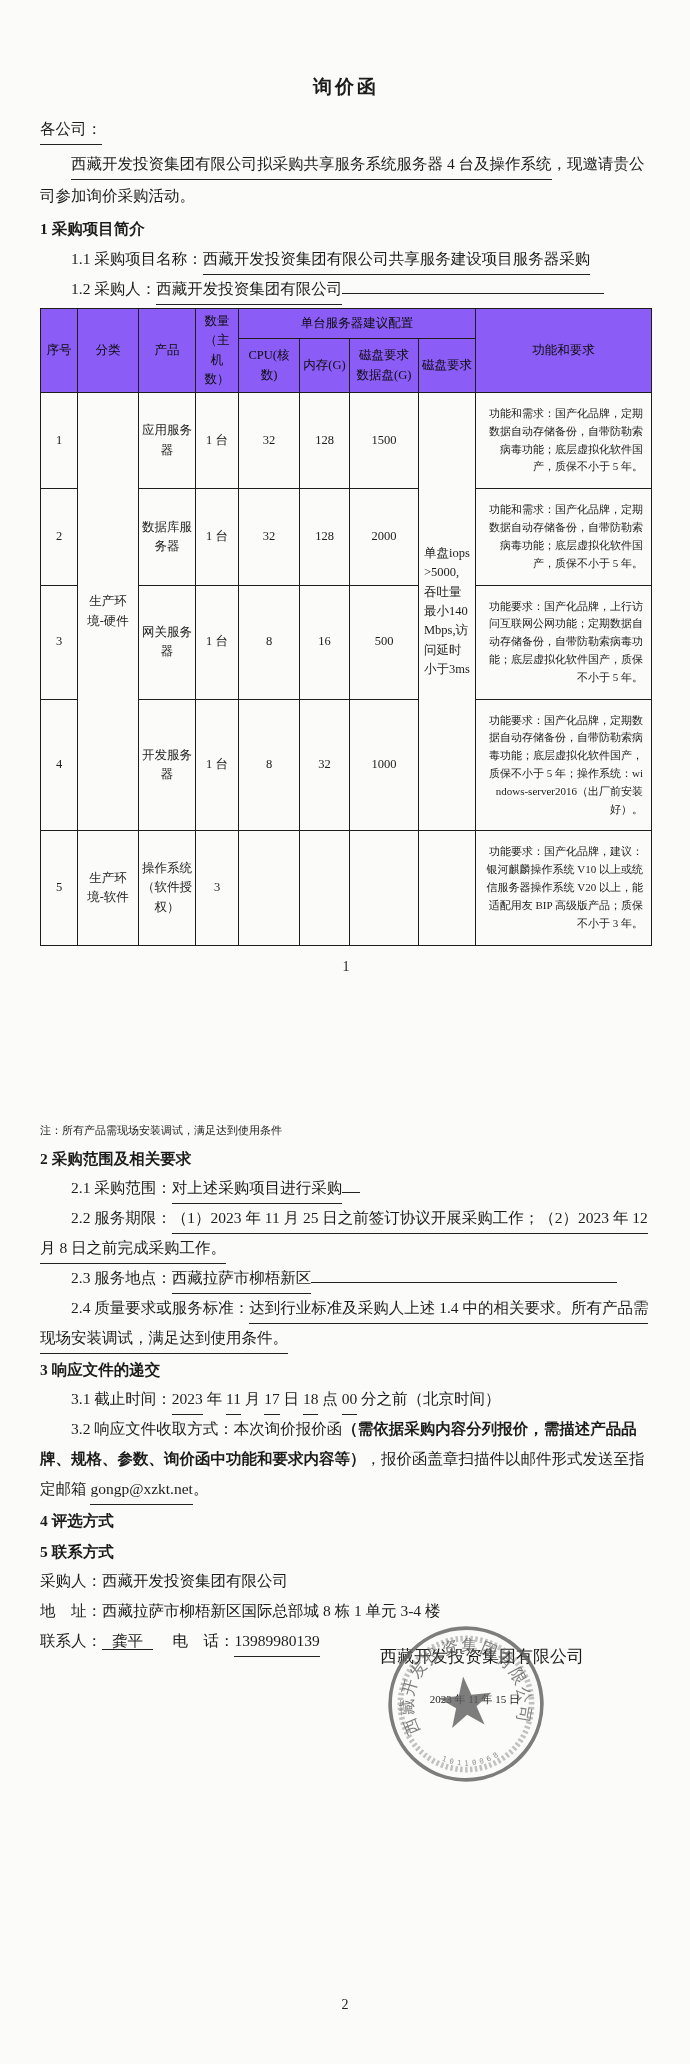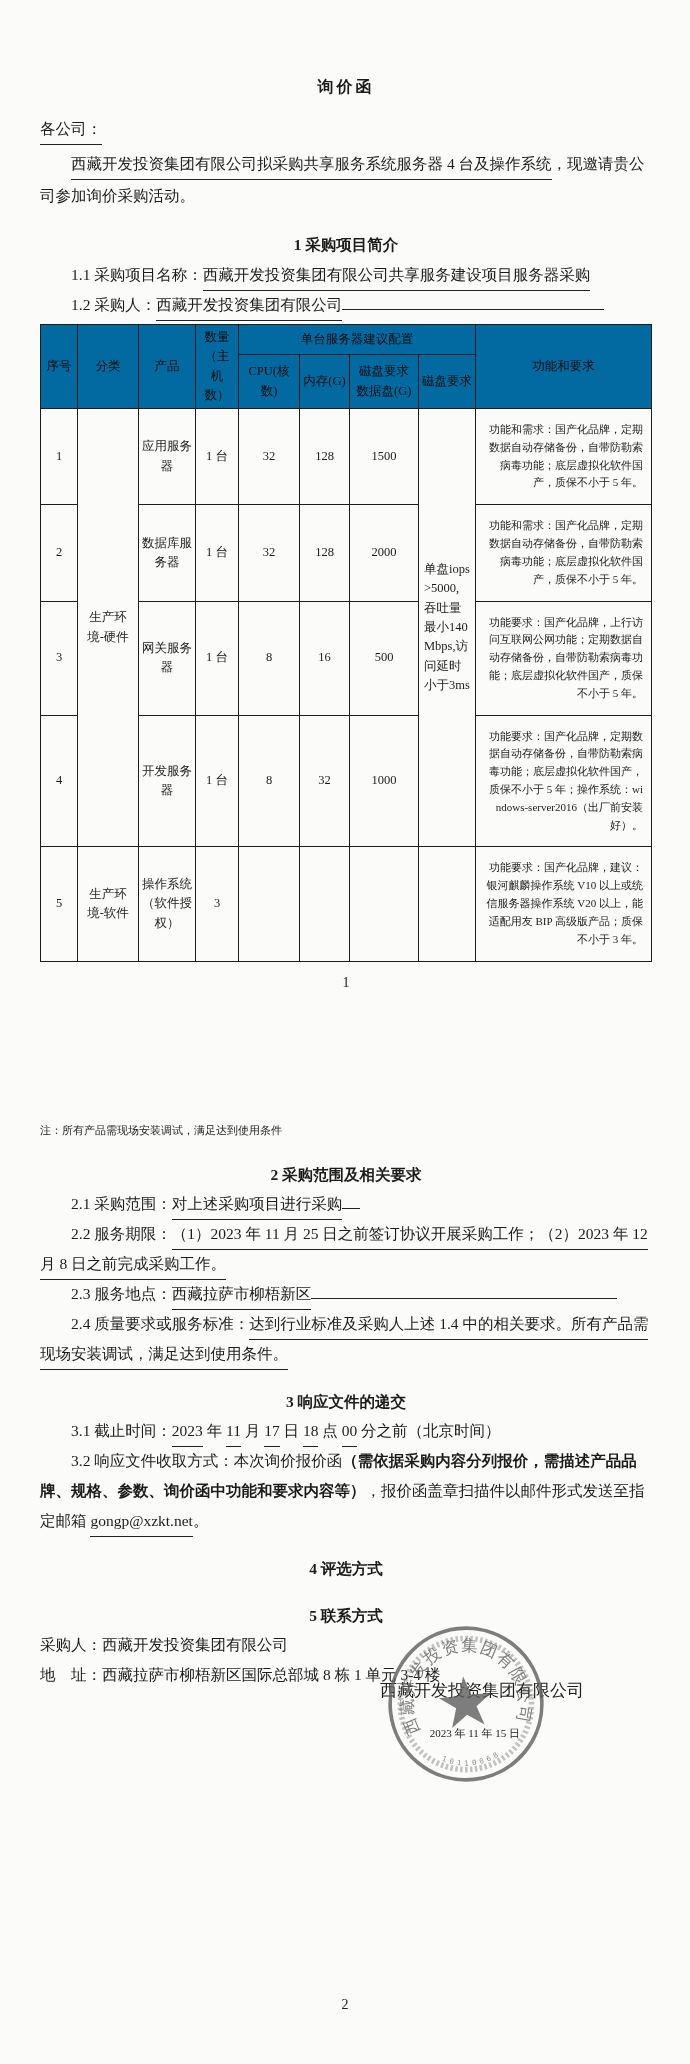--- a/index.html
+++ b/index.html
@@ -4,36 +4,36 @@
 <style>
   html,body{margin:0;padding:0;}
   body{
     width:690px;height:2064px;background:#fbfbfa;overflow:hidden;
     font-family:"Liberation Serif","DejaVu Serif",serif;
     color:#1c1c1c;position:relative;
   }
   .sheet{position:absolute;inset:0;}
   .blockA{position:absolute;top:70px;left:40px;right:38px;}
   .blockB{position:absolute;top:1118px;left:40px;right:38px;}
-  .doc-title{text-align:center;font-size:16px;font-weight:bold;letter-spacing:3px;line-height:34px;margin:0;}
+  .doc-title{text-align:center;font-size:19px;font-weight:bold;letter-spacing:3px;line-height:34px;margin:0;}
   p{margin:0;font-size:15.5px;line-height:30px;}
   .salutation{margin-top:14px;line-height:22px;}
   .intro{margin-top:8px;line-height:32px;text-indent:2em;}
-  .h{font-weight:bold;font-size:15.5px;line-height:28px;margin-top:19px;text-align:center;}
+  .h{font-weight:bold;font-size:15.5px;line-height:28px;margin-top:3px;}
   .item{text-indent:2em;line-height:31px;}
   .item2{text-indent:2em;line-height:30px;}
   .u{border-bottom:1.2px solid #222;padding-bottom:7px;}
   .ufill{display:inline-block;height:1em;border-bottom:1.2px solid #222;vertical-align:baseline;}
   .b{font-weight:bold;}
   
   table{border-collapse:collapse;width:100%;margin-top:4px;table-layout:fixed;}
   th,td{border:1.4px solid #1d1d1d;font-weight:normal;padding:2px 3px;
         font-size:12.5px;line-height:1.55;text-align:center;vertical-align:middle;
         word-break:break-all;}
-  thead th{background:#0369a1;color:#0c0c0c;}
+  thead th{background:#8b5cf6;color:#0c0c0c;}
   td.func{text-align:right;padding:12px 8px;font-size:11px;line-height:1.62;}
   td.diskreq{text-align:left;padding:2px 5px;}
   tr.hr1{height:30px;} tr.hr2{height:54px;}
   tr.r1{height:82px;} tr.r2{height:74px;} tr.r3{height:102px;}
   tr.r4{height:120px;} tr.r5{height:95px;}
   .pagenum{ text-align:center;font-size:14px;margin-top:9px;line-height:24px;}
   .note{font-size:11px;line-height:24px;}
   .contact{line-height:30px;}
   .sig-company{text-align:right;padding-right:68px;font-size:17px;line-height:26px;margin-top:-12px;}
   .sig-date{text-align:right;padding-right:132px;font-size:11px;line-height:26px;margin-top:16px;}
@@ -165,20 +165,21 @@
 
     <p class="h">4 评选方式</p>
 
 
     <p class="h">5 联系方式</p>
 
     <p class="contact">采购人：西藏开发投资集团有限公司</p>
 
     <p class="contact"><span>地　址：</span><span>西藏拉萨市柳梧新区国际总部城 8 栋 1 单元 3-4 楼</span></p>
 
+    <p class="contact"><span>联系人：</span><span class="u" style="padding:0 10px;">龚平</span><span>&nbsp;&nbsp;&nbsp;&nbsp;&nbsp;</span><span>电　话：</span><span class="u">13989980139</span></p>
 
     <p class="sig-company">西藏开发投资集团有限公司</p>
     <p class="sig-date">2023 年 11 年 15 日</p>
   </div>
 
   <svg class="stamp" viewBox="0 0 160 160" aria-hidden="true">
     <g transform="rotate(-6 80 80)">
       <circle cx="80" cy="80" r="74" fill="none" stroke="#5e5e5e" stroke-width="3.6"></circle>
       <circle cx="80" cy="80" r="64" fill="none" stroke="#6a6a6a" stroke-width="5.5" stroke-dasharray="2.4 2.4" opacity="0.5"></circle>
       <path id="ringpath" d="M 31.1,97.8 A 52,52 0 1 1 128.9,97.8" fill="none"></path>

